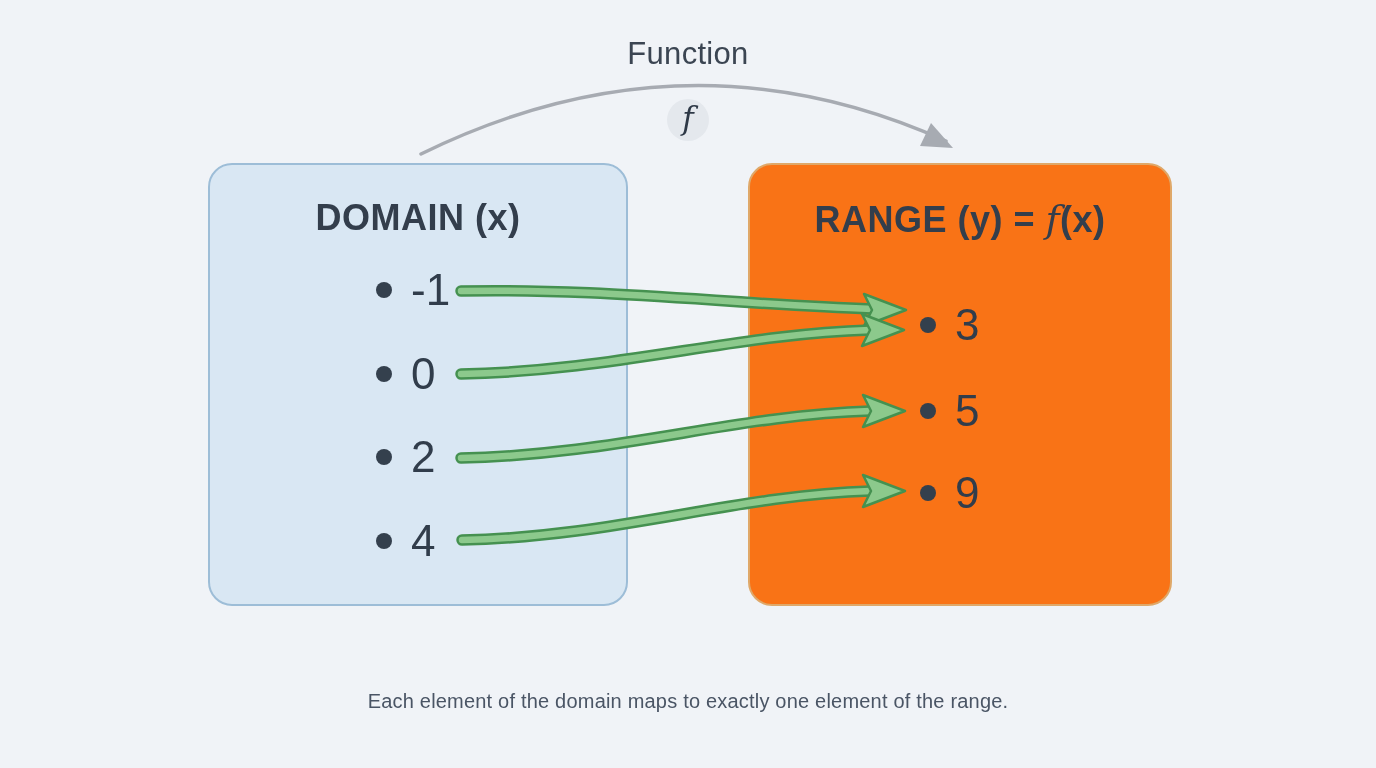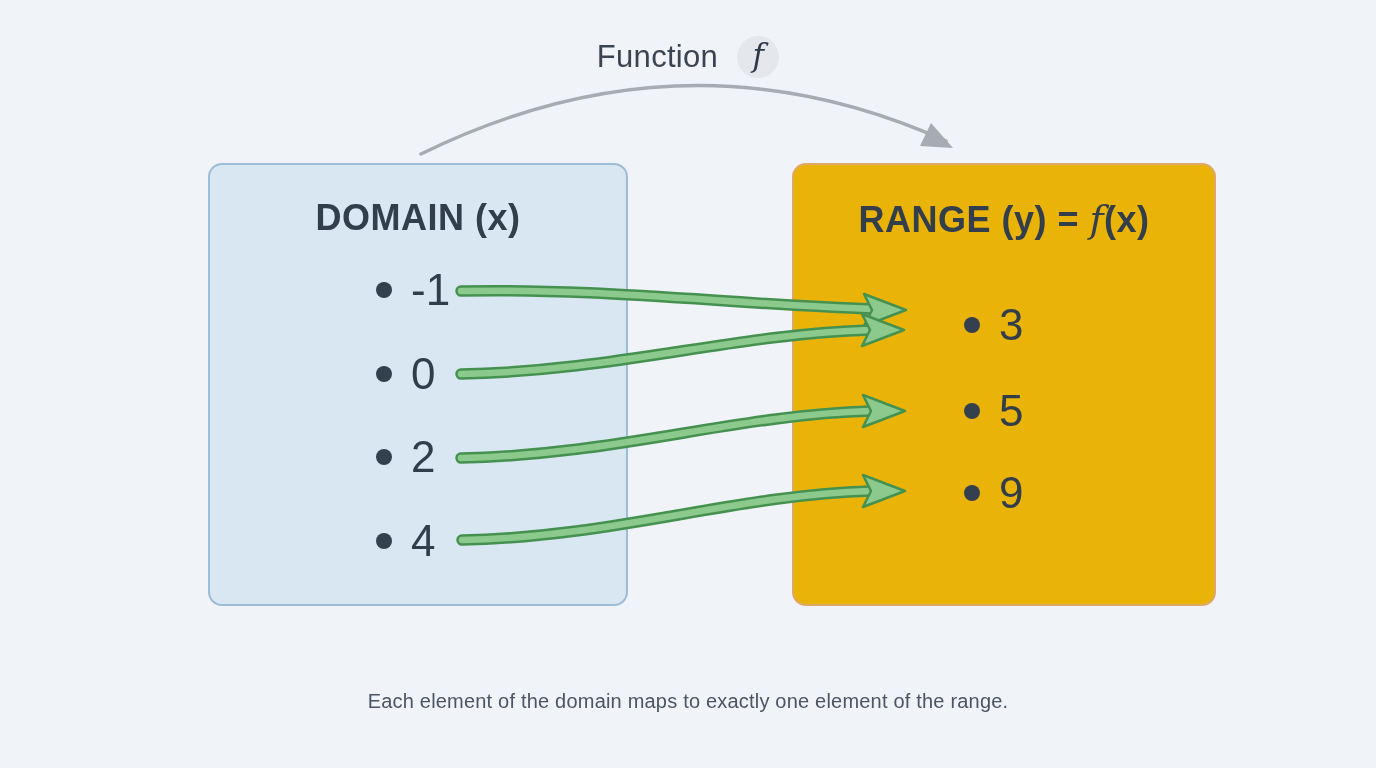--- a/index.html
+++ b/index.html
@@ -6,46 +6,46 @@
   .canvas{
     position:relative;
     width:1376px;height:768px;
     background:#f0f3f7;
     font-family:"Liberation Sans", sans-serif;
     overflow:hidden;
   }
   
   .title-row{
     position:absolute;top:36px;left:0;width:100%;
-    display:flex;justify-content:center;align-items:center;gap:19px;
+    display:flex;justify-content:center;align-items:center;gap:27px;flex-direction:column;
   }
   .title-text{
     font-size:31px;color:#3b4552;letter-spacing:.3px;
   }
   .f-badge{
     width:42px;height:42px;border-radius:50%;
     background:#e4e8ed;
     display:flex;align-items:center;justify-content:center;
   }
   .f-glyph{
     font-family:"DejaVu Serif", serif;font-style:italic;
     font-size:31px;color:#2e3947;line-height:1;padding-bottom:4px;
   }
   
   .set-box{
     position:absolute;top:163px;height:443px;
-    border-radius:14px;box-sizing:border-box;
+    border-radius:24px;box-sizing:border-box;
   }
   .box-domain{
     left:208px;width:420px;
     background:#d9e7f3;border:2.5px solid #9dbdd7;
   }
   .box-range{
-    left:792px;width:424px;
-    background:#eab308;border:2.5px solid #dfa869;
+    left:748px;width:424px;
+    background:#f97316;border:2.5px solid #dfa869;
   }
   .box-header{
     margin-top:32px;text-align:center;
     font-size:36px;font-weight:bold;color:#333e4c;letter-spacing:.5px;
   }
   .box-header .f-inline{
     font-family:"DejaVu Serif", serif;font-style:italic;font-weight:normal;
     font-size:38px;
   }
   .set-item{

